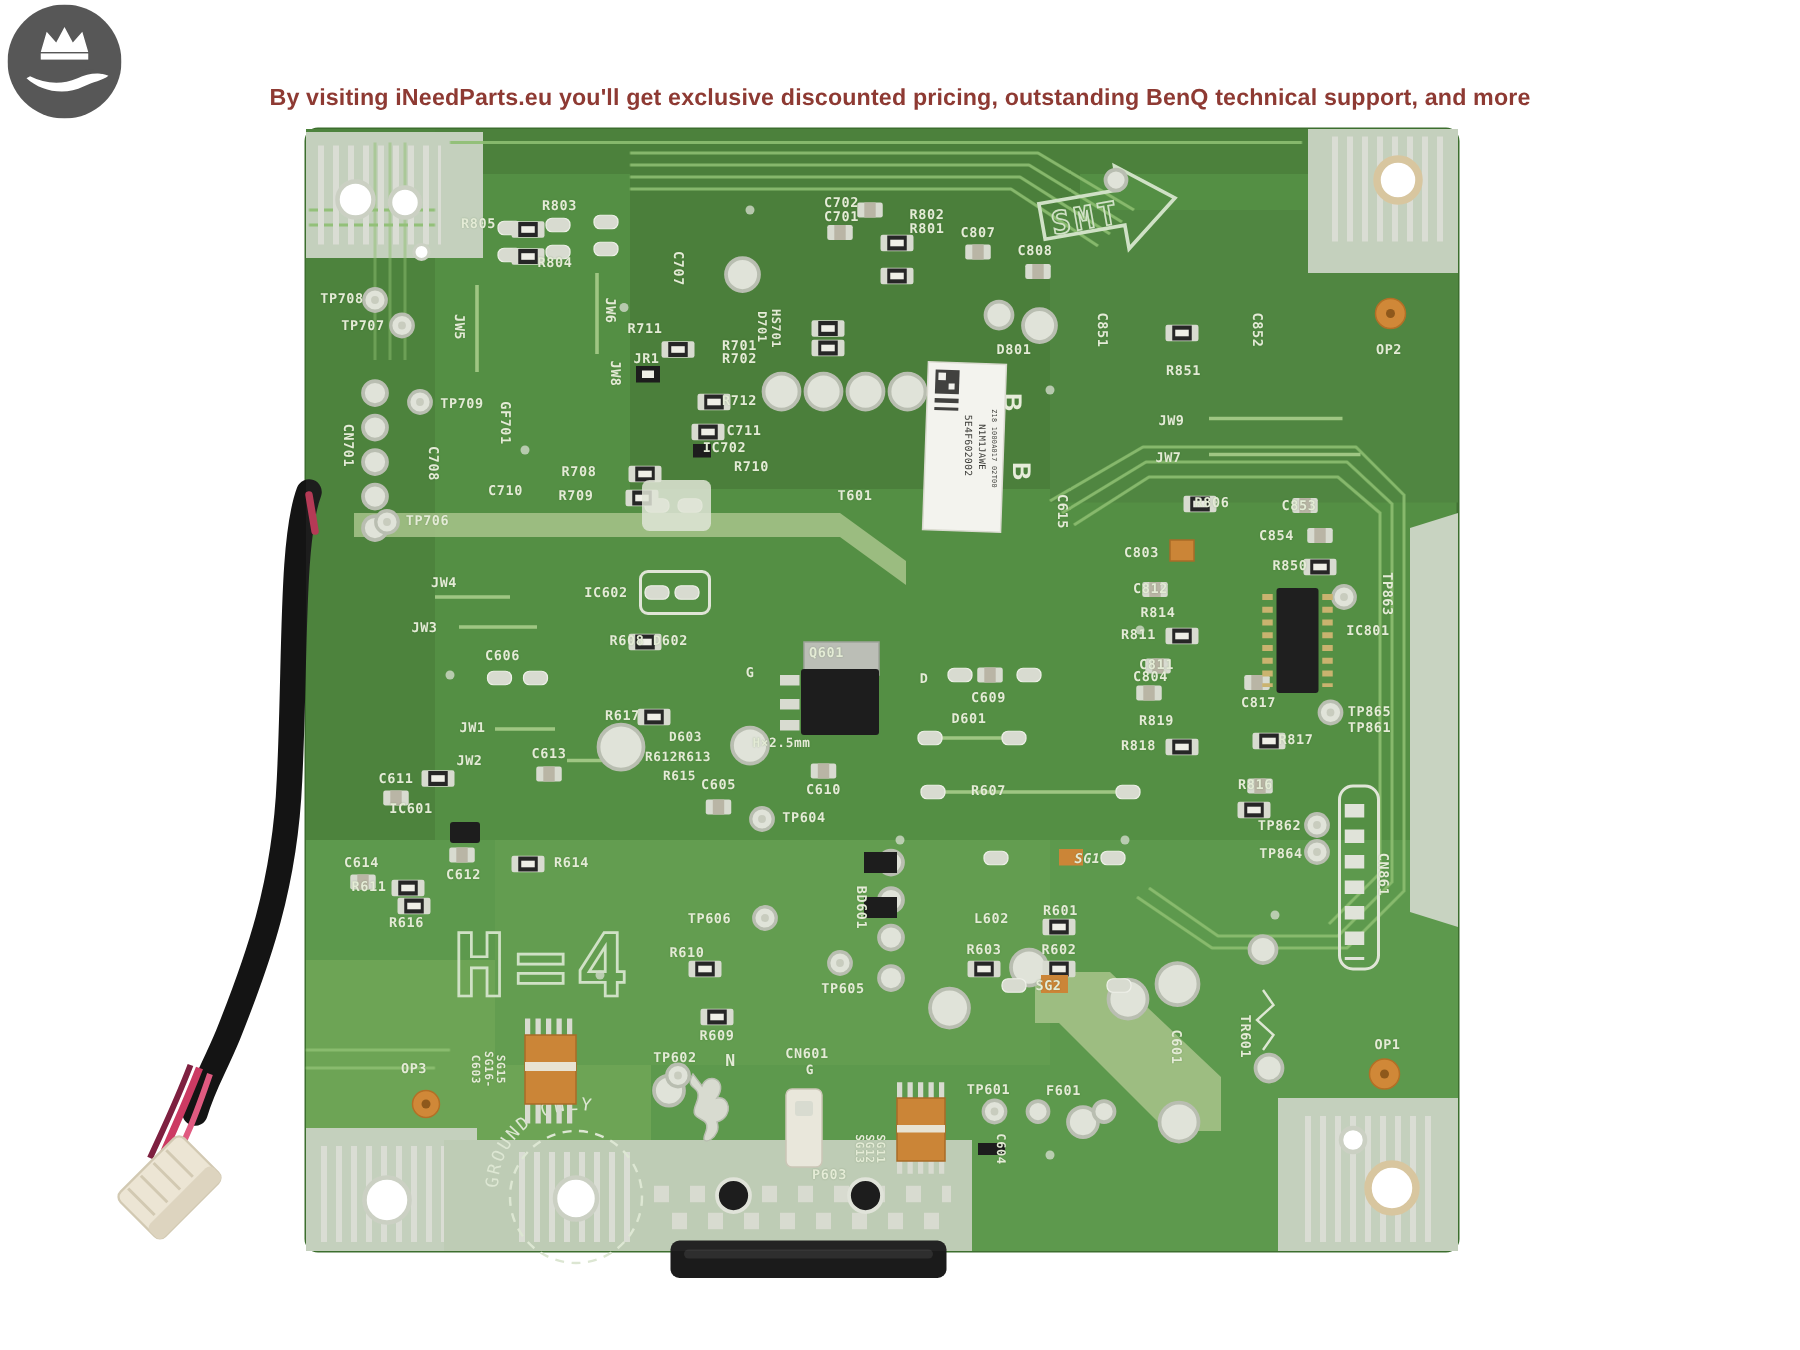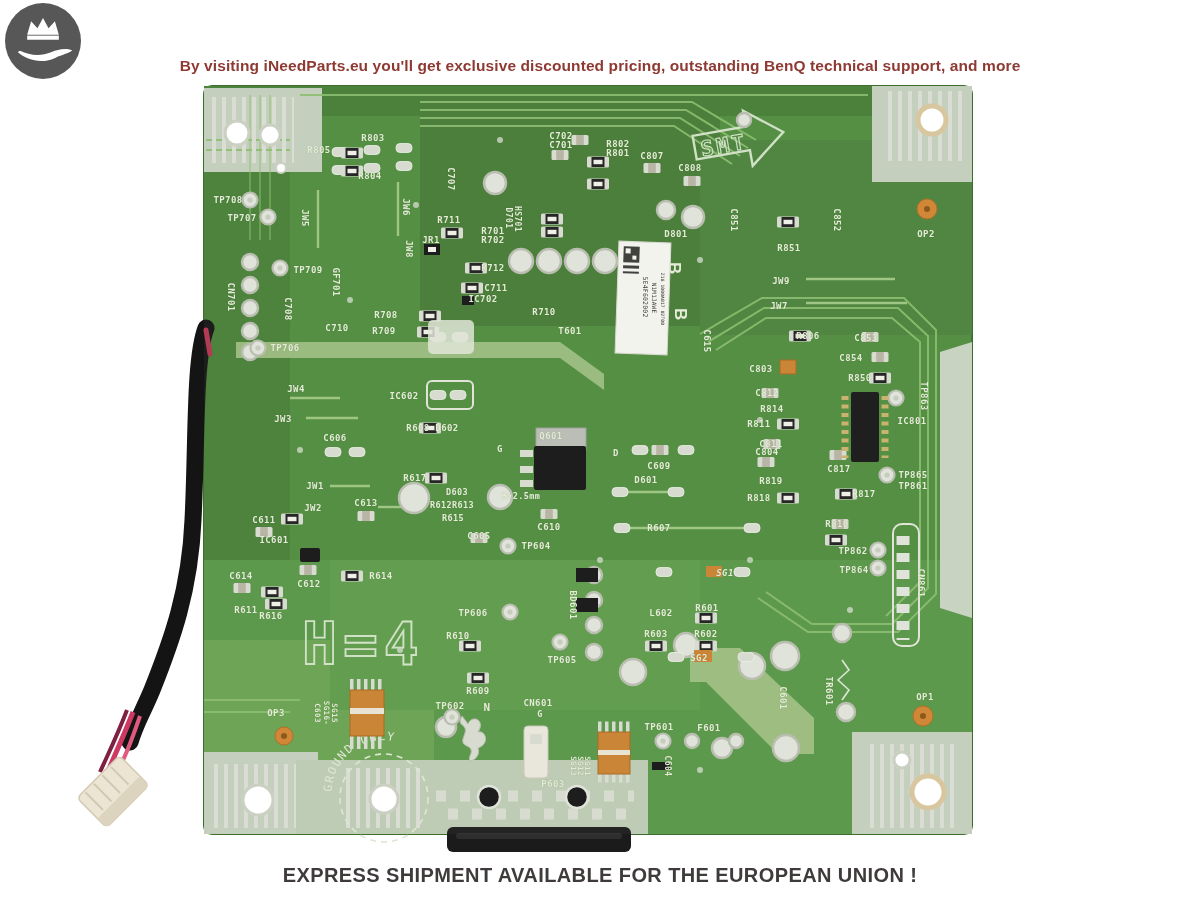--- a/index.html
+++ b/index.html
@@ -373,21 +373,21 @@
   </svg>
   <div id="silk-layer">
         <span class="lbl" style="left: 319px; top: 150px;">R805</span>
         <span class="lbl" style="left: 373px; top: 138px;">R803</span>
         <span class="lbl" style="left: 370px; top: 176px;">R804</span>
         <span class="lbl r90" style="left: 451px; top: 179px;">C707</span>
         <span class="lbl" style="left: 228px; top: 200px;">TP708</span>
         <span class="lbl" style="left: 242px; top: 218px;">TP707</span>
         <span class="lbl r90" style="left: 305px; top: 218px;">JW5</span>
         <span class="lbl r90" style="left: 406px; top: 207px;">JW6</span>
-        <span class="lbl" style="left: 449px; top: 220px;">R711</span>
+        <span class="lbl" style="left: 430px; top: 220px;">R711</span>
         <span class="lbl" style="left: 431px; top: 240px;">JR1</span>
         <span class="lbl r90" style="left: 409px; top: 249px;">JW8</span>
         <span class="lbl" style="left: 308px; top: 270px;">TP709</span>
         <span class="lbl r90" style="left: 336px; top: 282px;">GF701</span>
         <span class="lbl r90" style="left: 231px; top: 297px;">CN701</span>
         <span class="lbl r90" style="left: 288px; top: 309px;">C708</span>
         <span class="lbl" style="left: 386px; top: 315px;">R708</span>
         <span class="lbl" style="left: 384px; top: 331px;">R709</span>
         <span class="lbl" style="left: 337px; top: 328px;">C710</span>
         <span class="lbl" style="left: 285px; top: 348px;">TP706</span>
@@ -397,21 +397,21 @@
         <span class="lbl" style="left: 618px; top: 153px;">R801</span>
         <span class="lbl" style="left: 652px; top: 156px;">C807</span>
         <span class="lbl" style="left: 690px; top: 168px;">C808</span>
         <span class="lbl r90" style="left: 508px; top: 218px; font-size: 8px;">D701</span>
         <span class="lbl r90" style="left: 517px; top: 219px; font-size: 8px;">HS701</span>
         <span class="lbl" style="left: 493px; top: 231px;">R701</span>
         <span class="lbl" style="left: 493px; top: 240px;">R702</span>
         <span class="lbl" style="left: 493px; top: 268px;">R712</span>
         <span class="lbl" style="left: 496px; top: 288px;">C711</span>
         <span class="lbl" style="left: 483px; top: 299px;">IC702</span>
-        <span class="lbl" style="left: 501px; top: 312px; margin-left: 43px;">R710</span>
+        <span class="lbl" style="left: 501px; top: 312px;">R710</span>
         <span class="lbl" style="left: 570px; top: 331px;">T601</span>
         <span class="lbl" style="left: 676px; top: 234px;">D801</span>
         <span class="lbl r90" style="left: 707px; top: 341px;">C615</span>
         <span class="lbl r90" style="left: 734px; top: 220px;">C851</span>
         <span class="lbl" style="left: 789px; top: 248px;">R851</span>
         <span class="lbl r90" style="left: 837px; top: 220px;">C852</span>
         <span class="lbl" style="left: 926px; top: 234px;">OP2</span>
         <span class="lbl" style="left: 781px; top: 281px;">JW9</span>
         <span class="lbl" style="left: 779px; top: 306px;">JW7</span>
         <span class="lbl" style="left: 808px; top: 336px;">R806</span>
@@ -444,30 +444,30 @@
         <span class="lbl" style="left: 447px; top: 428px;">D602</span>
         <span class="lbl" style="left: 415px; top: 478px;">R617</span>
         <span class="lbl" style="left: 315px; top: 486px;">JW1</span>
         <span class="lbl" style="left: 313px; top: 508px;">JW2</span>
         <span class="lbl" style="left: 366px; top: 503px; text-align: right;">C613</span>
         <span class="lbl" style="left: 264px; top: 520px;">C611</span>
         <span class="lbl" style="left: 274px; top: 540px;">IC601</span>
         <span class="lbl" style="left: 241px; top: 576px;">C614</span>
         <span class="lbl" style="left: 309px; top: 584px;">C612</span>
         <span class="lbl" style="left: 381px; top: 576px;">R614</span>
-        <span class="lbl" style="left: 246px; top: 592px; margin-top: 18px;">R611</span>
+        <span class="lbl" style="left: 246px; top: 592px;">R611</span>
         <span class="lbl" style="left: 271px; top: 616px;">R616</span>
         <span class="lbl" style="left: 457px; top: 492px; font-size: 8.5px;">D603</span>
         <span class="lbl" style="left: 452px; top: 505px; font-size: 8.5px;">R612R613</span>
         <span class="lbl" style="left: 453px; top: 518px; font-size: 8.5px;">R615</span>
         <span class="lbl" style="left: 551px; top: 436px;">Q601</span>
         <span class="lbl" style="left: 500px; top: 449px;">G</span>
         <span class="lbl" style="left: 616px; top: 453px;">D</span>
         <span class="lbl" style="left: 521px; top: 496px; font-size: 8.5px;">H×2.5mm</span>
-        <span class="lbl" style="left: 479px; top: 536px;">C605</span>
+        <span class="lbl" style="left: 479px; top: 524px;">C605</span>
         <span class="lbl" style="left: 549px; top: 527px;">C610</span>
         <span class="lbl" style="left: 536px; top: 546px;">TP604</span>
         <span class="lbl" style="left: 473px; top: 613px;">TP606</span>
         <span class="lbl" style="left: 659px; top: 466px;">C609</span>
         <span class="lbl" style="left: 646px; top: 480px;">D601</span>
         <span class="lbl" style="left: 659px; top: 528px;">R607</span>
         <span class="lbl" style="left: 725px; top: 573px; font-style: italic;">SG1</span>
         <span class="lbl" style="left: 661px; top: 613px;">L602</span>
         <span class="lbl r90" style="left: 573px; top: 605px;">BD601</span>
         <span class="lbl" style="left: 458px; top: 636px;">R610</span>
@@ -494,14 +494,13 @@
         <span class="lbl r90" style="left: 334px; top: 713px; font-size: 7.5px;">SG15</span>
         <span class="lbl r90" style="left: 783px; top: 698px;">C601</span>
         <span class="lbl r90" style="left: 829px; top: 691px;">TR601</span>
         <span class="lbl" style="left: 925px; top: 697px;">OP1</span>
         <span class="lbl r90 dark" style="left: 645px; top: 297px; font-size: 6.5px;">5E4F602002</span>
         <span class="lbl r90 dark" style="left: 654px; top: 298px; font-size: 6px;">N1M1JAWE</span>
         <span class="lbl r90 dark" style="left: 662px; top: 299px; font-size: 4.5px;">Z18 1000A017 02T00</span>
       </div>
   </div>
 
-  <div id="footer-text">EXPRESS SHIPMENT AVAILABLE FOR THE EUROPEAN UNION !</div>
 </div>
 
 </body></html>

